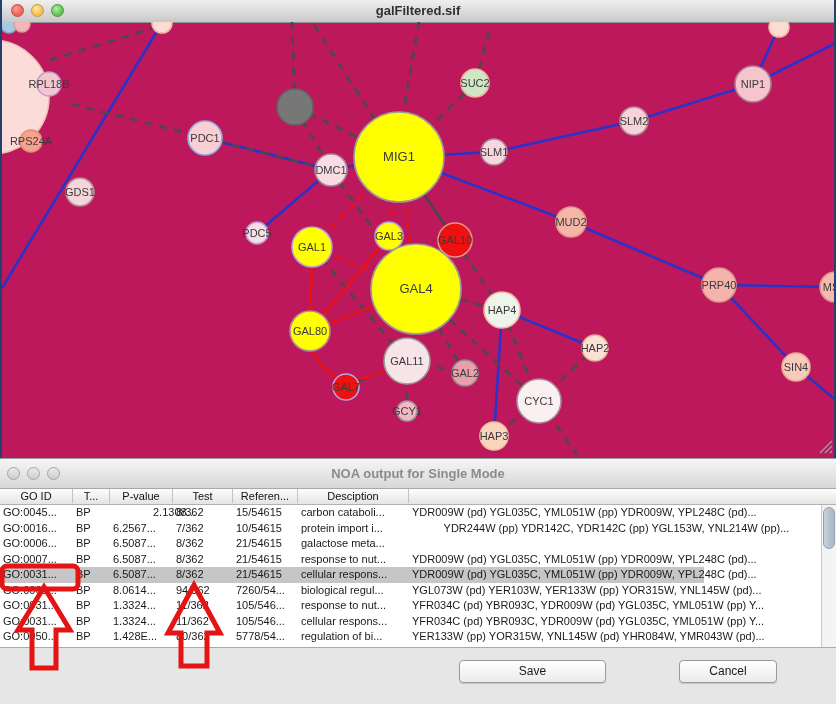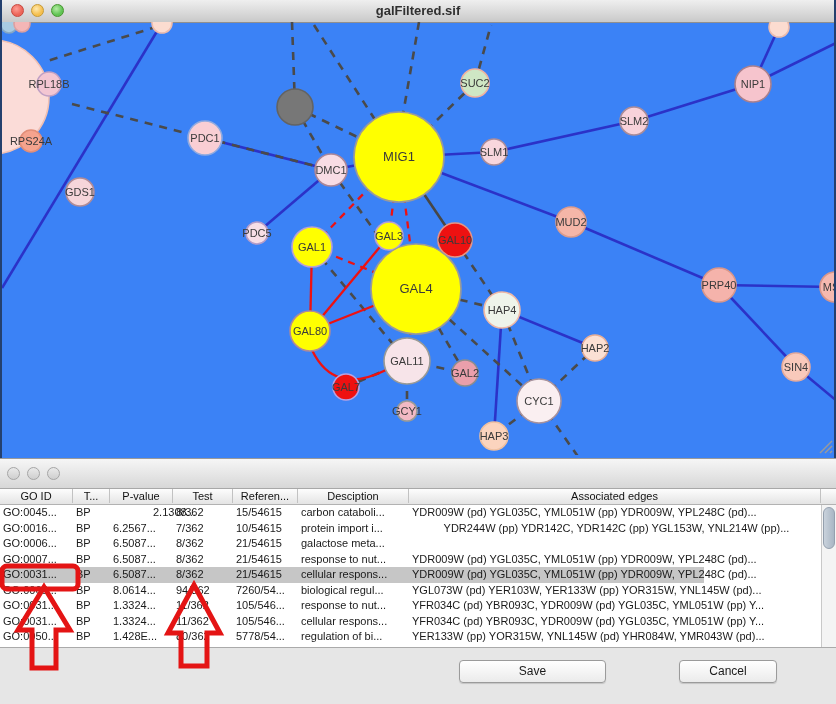--- a/index.html
+++ b/index.html
@@ -1,21 +1,21 @@
 <!DOCTYPE html>
 <html><head>
 <meta charset="utf-8">
 <style>
   html,body{margin:0;padding:0;background:#222;}
   #stage{position:relative;width:836px;height:704px;overflow:hidden;
          font-family:"Liberation Sans",sans-serif;background:#e9e9e9;}
   
   #net-win{position:absolute;left:0;top:0;width:836px;height:555px;
            border-left:2px solid #24406e;border-right:2px solid #24406e;
-           border-bottom:3px solid #24406e;box-sizing:border-box;background:#3b82f6;}
+           border-bottom:3px solid #24406e;box-sizing:border-box;background:#be185d;}
   .titlebar{position:absolute;left:0;top:0;right:0;height:22px;
             background:linear-gradient(#efefef,#c9c9c9);
             border-bottom:1px solid #8f8f8f;text-align:center;
             font-size:13px;font-weight:bold;color:#303030;line-height:22px;}
   .tl{position:absolute;top:4px;width:13px;height:13px;border-radius:50%;box-sizing:border-box;}
   .tl.red{background:radial-gradient(circle at 40% 35%,#ff9d94,#ec6559 60%);border:1px solid #c8473e;}
   .tl.yel{background:radial-gradient(circle at 40% 35%,#ffe9ae,#f5bf4f 60%);border:1px solid #c79a34;}
   .tl.grn{background:radial-gradient(circle at 40% 35%,#b5eca4,#61c455 60%);border:1px solid #47962e;}
   .tl.hollow{background:linear-gradient(#e9e9e9,#cfcfcf);border:1px solid #a5a5a5;}
   #net-canvas{position:absolute;left:0;top:22px;}
@@ -246,30 +246,30 @@
           <line x1="828" y1="431" x2="830" y2="429"></line>
         </g>
       </svg>
   </div>
 
   <div id="noa-win">
     <div id="noa-title">
       <span class="tl hollow" style="left:7px"></span>
       <span class="tl hollow" style="left:27px"></span>
       <span class="tl hollow" style="left:47px"></span>
+      <span>NOA output for Single Mode</span>
     </div>
     <div id="table">
       <div id="thead">
           <div class="th" style="left: 0px; width: 73px;">GO ID</div>
           <div class="th" style="left: 73px; width: 37px;">T...</div>
           <div class="th" style="left: 110px; width: 63px;">P-value</div>
           <div class="th" style="left: 173px; width: 60px;">Test</div>
           <div class="th" style="left: 233px; width: 65px;">Referen...</div>
           <div class="th" style="left: 298px; width: 111px;">Desciption</div>
-          <div class="th" style="left: 409px; width: 412px;">Associated edges</div>
         </div>
       <div id="rows">
           <div class="tr">
             <div class="td" style="left: 0px; width: 73px;">GO:0045...</div>
             <div class="td" style="left: 73px; width: 37px;">BP</div>
             <div class="td" style="left: 110px; width: 63px; margin-left: 40px;">2.1308...</div>
             <div class="td" style="left: 173px; width: 60px;">8/362</div>
             <div class="td" style="left: 233px; width: 65px;">15/54615</div>
             <div class="td" style="left: 298px; width: 111px;">carbon cataboli...</div>
             <div class="td" style="left: 409px; width: 412px;">YDR009W (pd) YGL035C, YML051W (pp) YDR009W, YPL248C (pd)...</div>

